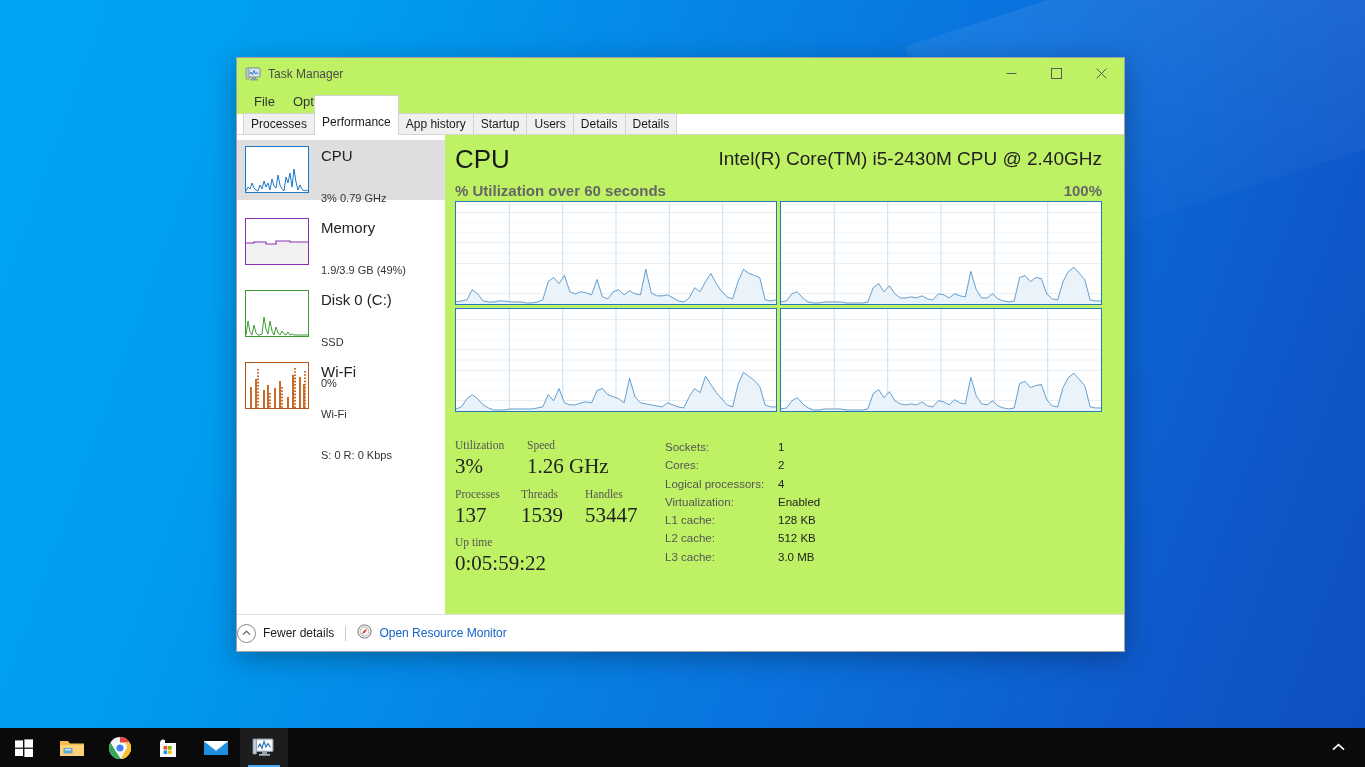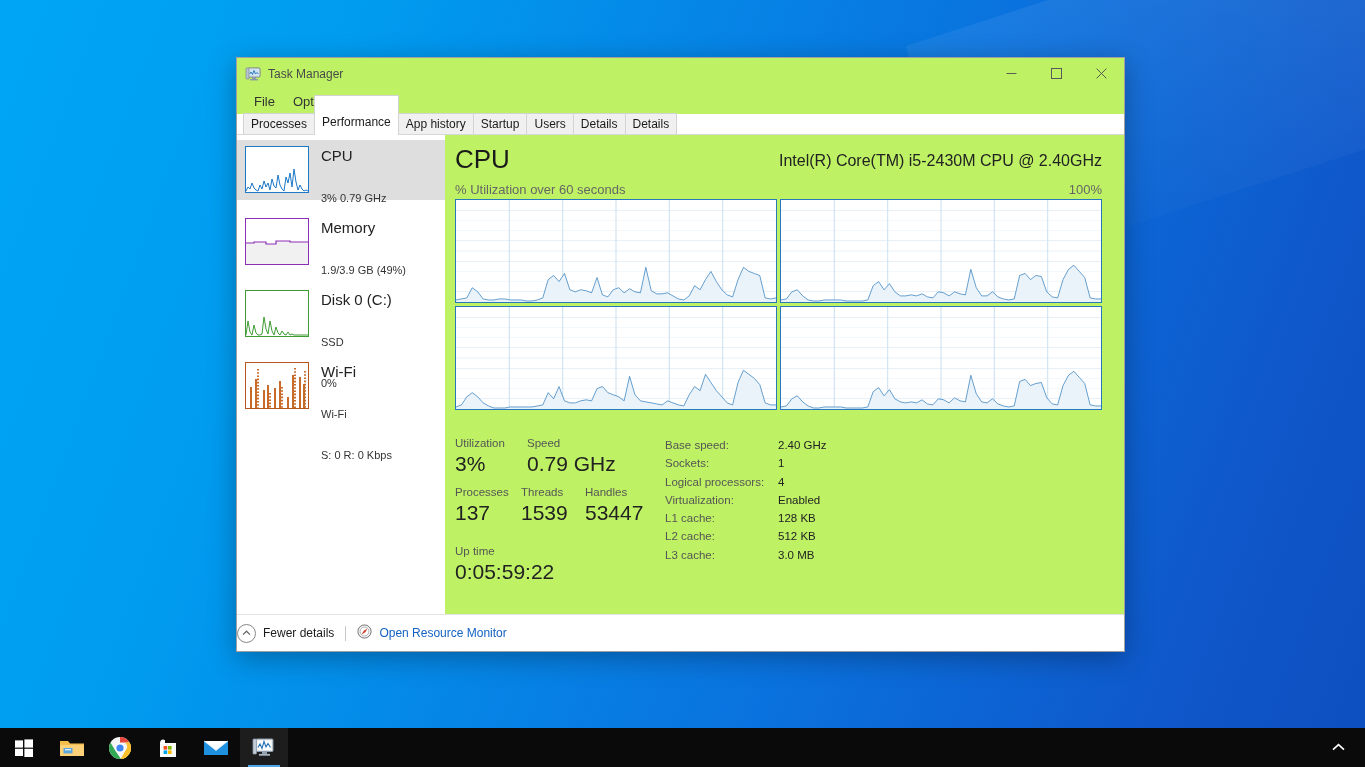--- a/index.html
+++ b/index.html
@@ -47,31 +47,31 @@
   .thumb{width:62px;height:45px;flex:none;border:1px solid #1978c8;background:#fff;position:relative;overflow:hidden;}
   .thumb svg{display:block;width:100%;height:100%;}
   .side-text{margin-left:12px;padding-top:1px;}
   .side-title{font-size:15px;color:#222;line-height:17px;}
   .side-sub{font-size:11px;color:#333;line-height:14px;margin-top:27px;}
 
   
   .main{flex:1;padding:10px 22px 0 10px;min-width:0;}
   .main-head{display:flex;align-items:flex-end;justify-content:space-between;}
   .main-title{font-size:26px;color:#1a1a1a;line-height:28px;}
-  .cpu-model{font-size:16px;color:#222;padding-bottom:3px;}
+  .cpu-model{font-size:19px;color:#222;padding-bottom:3px;}
   .graph-labels{display:flex;justify-content:space-between;margin-top:9px;}
-  .graph-label{font-size:13px;color:#666;}
+  .graph-label{font-size:15px;color:#666;font-weight:bold;}
 
   .grid{display:grid;grid-template-columns:1fr 1fr;grid-template-rows:1fr 1fr;gap:3px;margin-top:2px;}
   .gcell{height:102px;border:1px solid #2879b9;background:#fff;position:relative;overflow:hidden;}
   .gcell svg{display:block;width:100%;height:100%;}
 
   
   .stats{display:flex;margin-top:26px;}
-  .stats-left{width:206px;flex:none;}
+  .stats-left{width:206px;flex:none;font-family:Liberation Serif, serif;}
   .srow{display:flex;}
   .sblock{min-width:0;}
   .sb-label{font-size:11.5px;color:#555;line-height:15px;}
   .sb-value{font-size:21px;color:#222;line-height:26px;font-weight:300;}
   .stats-right{flex:1;padding-left:4px;}
   .kv{display:flex;font-size:11.5px;line-height:18.3px;}
   .kv-k{width:113px;color:#555;flex:none;}
   .kv-v{color:#222;}
 
   
@@ -328,53 +328,53 @@
 
       <div class="stats">
         <div class="stats-left">
           <div class="srow">
             <div class="sblock" style="width:72px">
               <div class="sb-label">Utilization</div>
               <div class="sb-value">3%</div>
             </div>
             <div class="sblock">
               <div class="sb-label">Speed</div>
-              <div class="sb-value">0.79 GHz</div>
+              <div class="sb-value">1.26 GHz</div>
             </div>
           </div>
           <div class="srow" style="margin-top:8px">
             <div class="sblock" style="width:66px">
               <div class="sb-label">Processes</div>
               <div class="sb-value">137</div>
             </div>
             <div class="sblock" style="width:64px">
               <div class="sb-label">Threads</div>
               <div class="sb-value">1539</div>
             </div>
             <div class="sblock">
               <div class="sb-label">Handles</div>
               <div class="sb-value">53447</div>
             </div>
           </div>
-          <div class="srow" style="margin-top:18px">
+          <div class="srow" style="margin-top:7px">
             <div class="sblock">
               <div class="sb-label">Up time</div>
               <div class="sb-value">0:05:59:22</div>
             </div>
           </div>
         </div>
 
         <div class="stats-right">
           <div class="kv">
-            <div class="kv-k">Base speed:</div>
-            <div class="kv-v">2.40 GHz</div>
-          </div>
-          <div class="kv">
             <div class="kv-k">Sockets:</div>
             <div class="kv-v">1</div>
+          </div>
+          <div class="kv">
+            <div class="kv-k">Cores:</div>
+            <div class="kv-v">2</div>
           </div>
           <div class="kv">
             <div class="kv-k">Logical processors:</div>
             <div class="kv-v">4</div>
           </div>
           <div class="kv">
             <div class="kv-k">Virtualization:</div>
             <div class="kv-v">Enabled</div>
           </div>
           <div class="kv">

